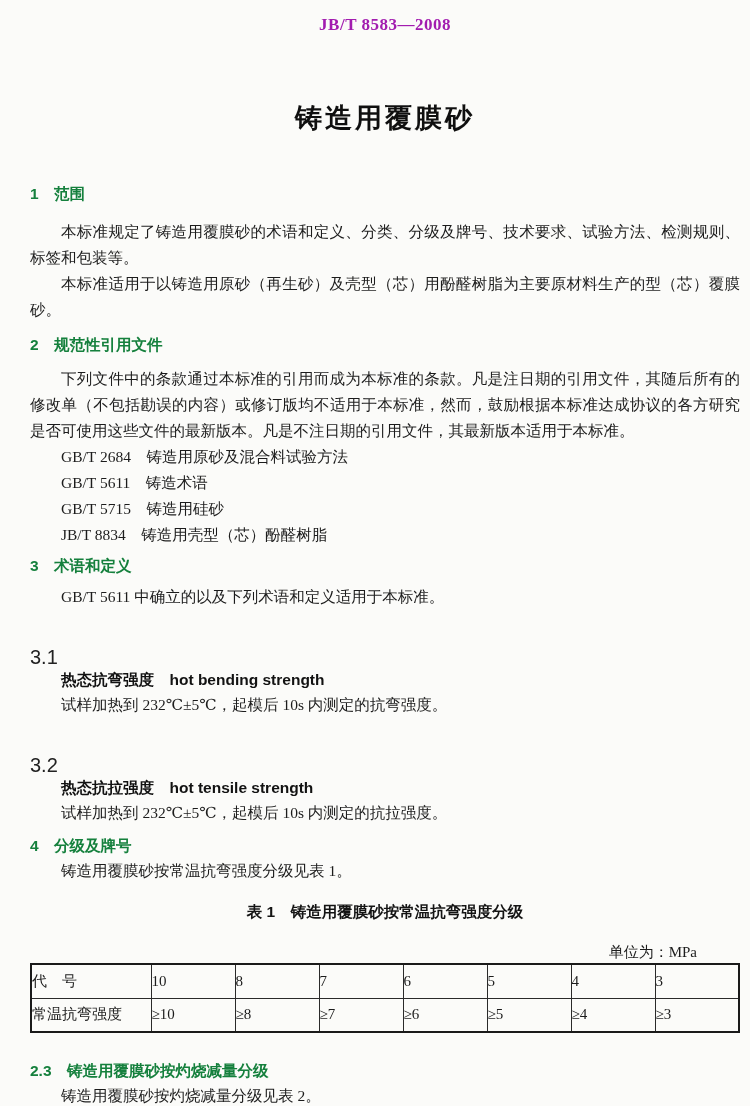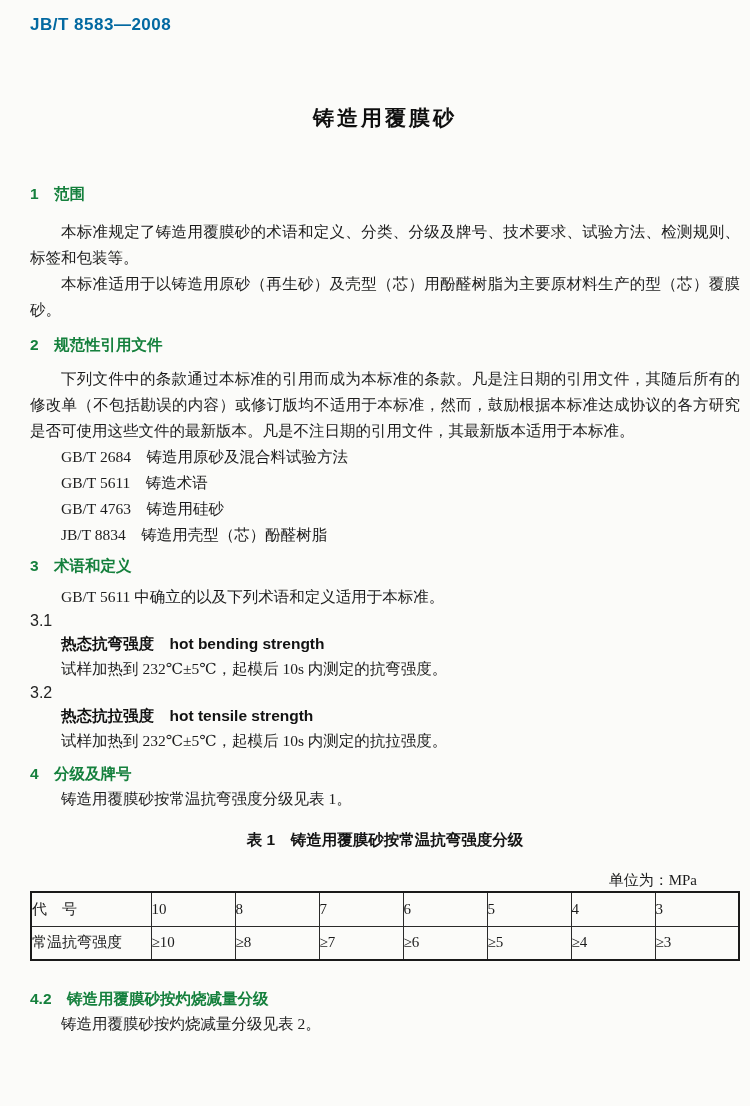--- a/index.html
+++ b/index.html
@@ -10,35 +10,35 @@
     height: 1106px;
     background: #fbfbf9;
     color: #1c1c1c;
     font-family: "Liberation Serif", "DejaVu Serif", serif;
     padding: 0 10px 0 30px;
     overflow: hidden;
   }
   
   .doc-number {
     padding-top: 14px;
-    text-align: left;
-    font-family: Liberation Sans, sans-serif;
+    text-align: center;
+    font-family: Liberation Serif, serif;
     font-weight: bold;
     font-size: 17px;
     line-height: 22px;
     letter-spacing: 0.5px;
-    color: #0369a1;
+    color: #a21caf;
   }
   
   .doc-title {
     margin-top: 62px;
     text-align: center;
     font-family: "Liberation Sans", "DejaVu Sans", sans-serif;
     font-weight: 700;
-    font-size: 21px;
+    font-size: 27px;
     line-height: 40px;
     letter-spacing: 3px;
     color: #0f0f0f;
   }
   
   .sec-h {
     font-family: Liberation Sans, sans-serif;
     font-weight: 700;
     font-size: 15.5px;
     line-height: 24px;
@@ -65,23 +65,24 @@
   
   .ref-line {
     font-size: 15.5px;
     line-height: 26px;
     margin-left: 2em;
     white-space: pre-wrap;
   }
   
   .clause-num {
     font-family: "Liberation Sans", "DejaVu Sans", sans-serif;
-    font-size: 16px;
+    font-size: 20px;
     line-height: 22px;
     color: #222;
+    margin-top: 36px;
   }
   
   .term-line {
     font-family: "Liberation Sans", "DejaVu Sans", sans-serif;
     font-weight: 700;
     font-size: 15.5px;
     line-height: 24px;
     margin-left: 2em;
     white-space: pre-wrap;
     color: #121212;
@@ -140,21 +141,21 @@
   <div class="doc-title">铸造用覆膜砂</div>
 
   <div class="sec-h h-s1">1　范围</div>
   <div class="para mt">本标准规定了铸造用覆膜砂的术语和定义、分类、分级及牌号、技术要求、试验方法、检测规则、标签和包装等。</div>
   <div class="para">本标准适用于以铸造用原砂（再生砂）及壳型（芯）用酚醛树脂为主要原材料生产的型（芯）覆膜砂。</div>
 
   <div class="sec-h h-s2">2　规范性引用文件</div>
   <div class="para mt2">下列文件中的条款通过本标准的引用而成为本标准的条款。凡是注日期的引用文件，其随后所有的修改单（不包括勘误的内容）或修订版均不适用于本标准，然而，鼓励根据本标准达成协议的各方研究是否可使用这些文件的最新版本。凡是不注日期的引用文件，其最新版本适用于本标准。</div>
   <div class="ref-line">GB/T 2684　铸造用原砂及混合料试验方法</div>
   <div class="ref-line">GB/T 5611　铸造术语</div>
-  <div class="ref-line">GB/T 4763　铸造用硅砂</div>
+  <div class="ref-line">GB/T 5715　铸造用硅砂</div>
   <div class="ref-line">JB/T 8834　铸造用壳型（芯）酚醛树脂</div>
 
   <div class="sec-h h-s3">3　术语和定义</div>
   <div class="para mt3">GB/T 5611 中确立的以及下列术语和定义适用于本标准。</div>
 
   <div class="clause-num">3.1</div>
   <div class="term-line">热态抗弯强度　hot bending strength</div>
   <div class="def-line">试样加热到 232℃±5℃，起模后 10s 内测定的抗弯强度。</div>
 
   <div class="clause-num">3.2</div>
@@ -195,16 +196,16 @@
         <td>≥8</td>
         <td>≥7</td>
         <td>≥6</td>
         <td>≥5</td>
         <td>≥4</td>
         <td>≥3</td>
       </tr>
     </tbody>
   </table>
 
-  <div class="sec-h h-s42">4.2　铸造用覆膜砂按灼烧减量分级</div>
+  <div class="sec-h h-s42">2.3　铸造用覆膜砂按灼烧减量分级</div>
   <div class="para">铸造用覆膜砂按灼烧减量分级见表 2。</div>
 
 </div>
 
 </body></html>

